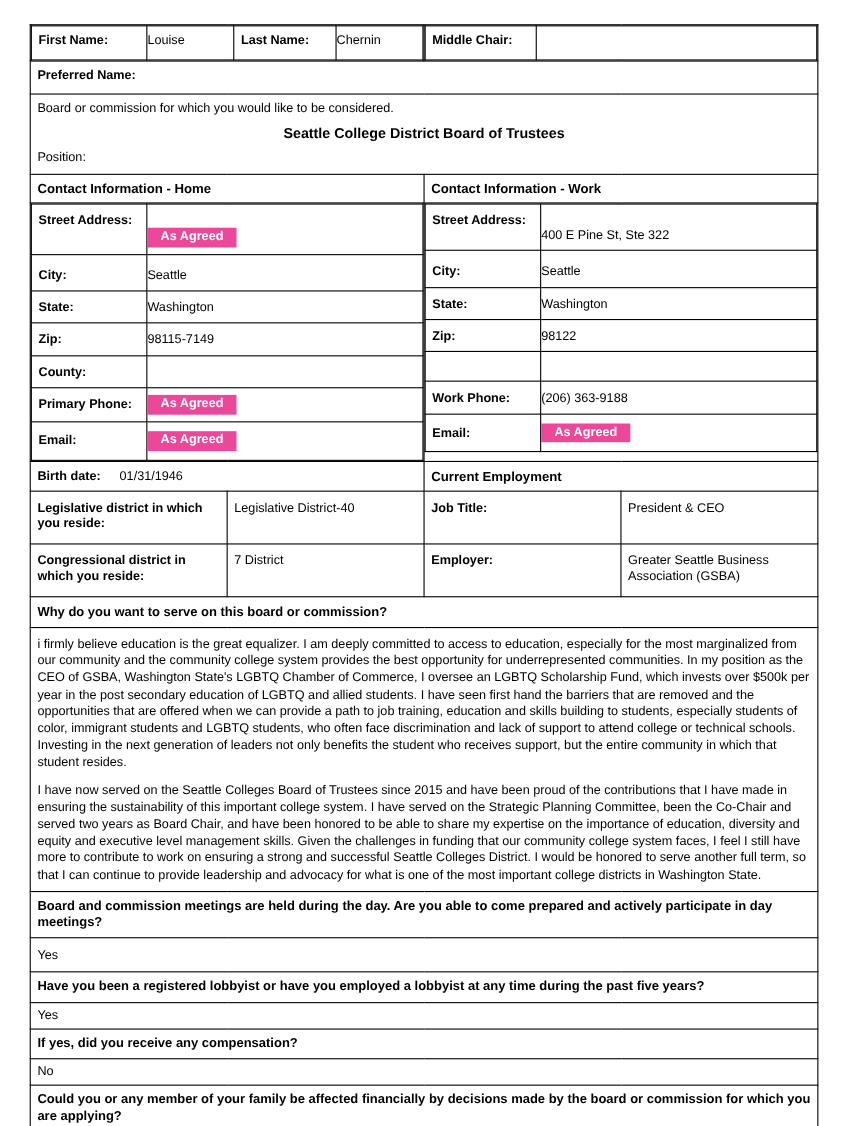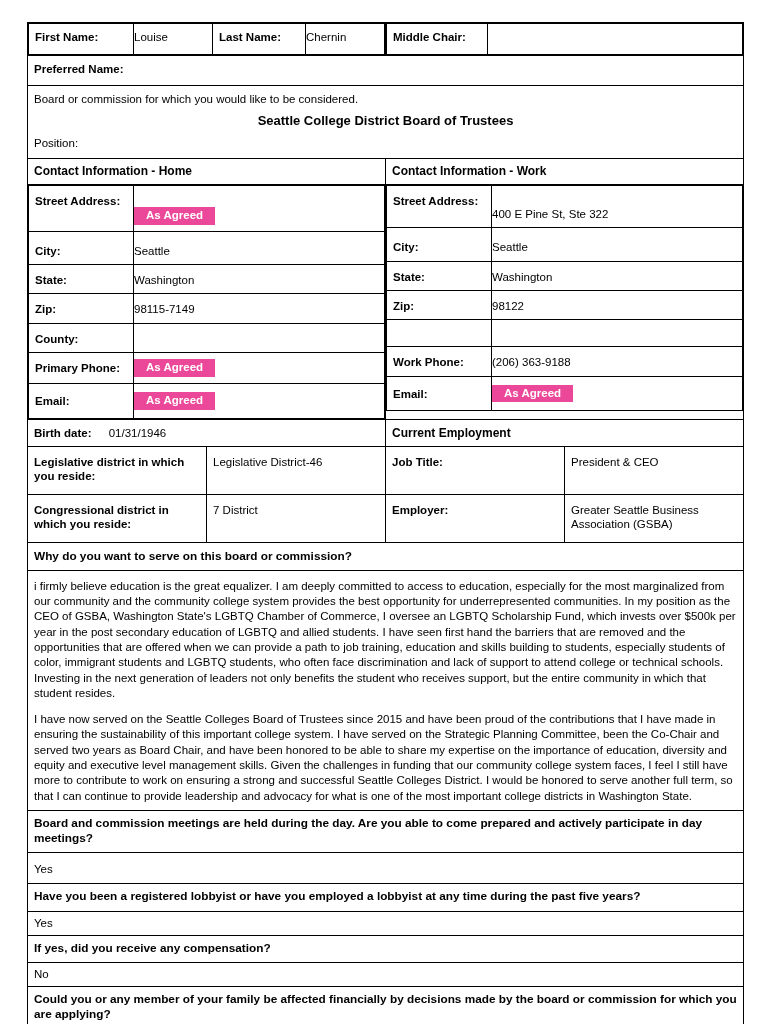--- a/index.html
+++ b/index.html
@@ -235,21 +235,21 @@
         <span class="lbl">Birth date:</span>
         <span class="val" style="padding-left:14px;">01/31/1946</span>
       </td>
       <td colspan="2" class="half" style="padding:6px 6px 6px 6px;">
         <span class="subhead">Current Employment</span>
       </td>
     </tr>
 
     <tr>
       <td style="width:245px; padding:8px 6px 10px 6px;" class="lbl">Legislative district in which you reside:</td>
-      <td style="width:112px; padding:8px 6px 10px 6px;" class="val">Legislative District-46</td>
+      <td style="width:112px; padding:8px 6px 10px 6px;" class="val">Legislative District-40</td>
       <td style="width:92px; padding:8px 6px 10px 6px;" class="lbl">Job Title:</td>
       <td style="padding:8px 6px 10px 6px;" class="val">President &amp; CEO</td>
     </tr>
 
     <tr>
       <td style="padding:8px 6px 10px 6px;" class="lbl">Congressional district in which you reside:</td>
       <td style="padding:8px 6px 10px 6px;" class="val">7 District</td>
       <td style="padding:8px 6px 10px 6px;" class="lbl">Employer:</td>
       <td style="padding:8px 6px 10px 6px;" class="val">Greater Seattle Business Association (GSBA)</td>
     </tr>

